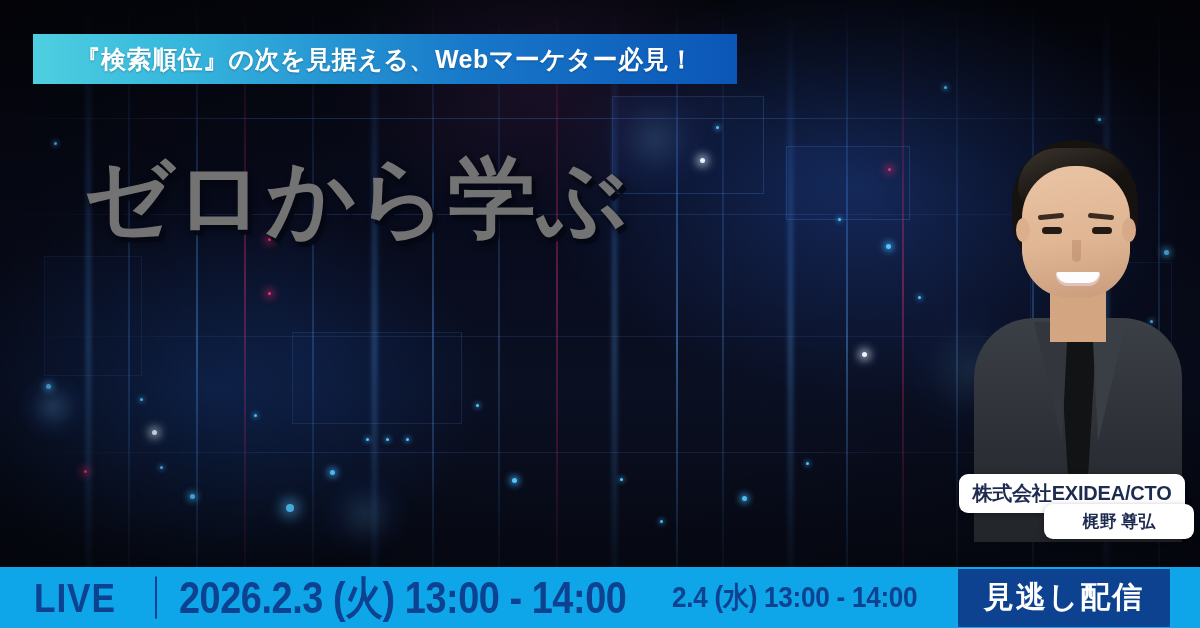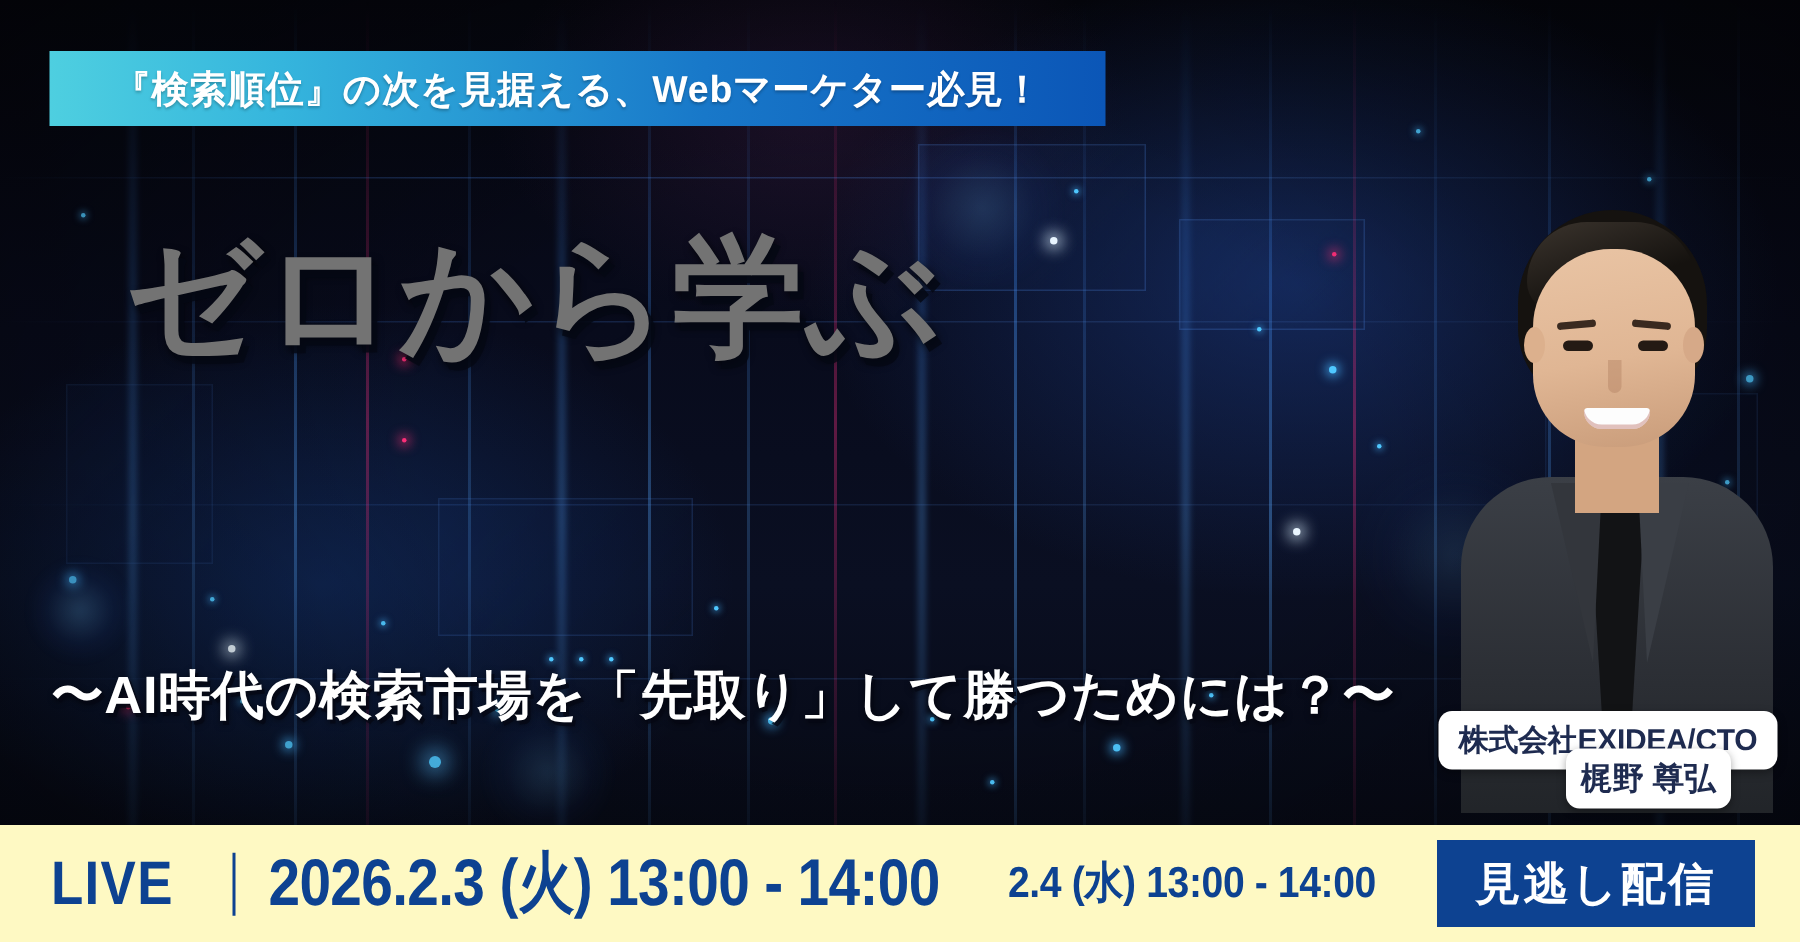--- a/index.html
+++ b/index.html
@@ -240,32 +240,32 @@
     left: 1px; bottom: 29px;
     width: 214px;
     padding: 6px 6px;
     font-size: 20px;
     letter-spacing: -0.2px;
   }
   #tag-name {
     position: absolute;
     left: 86px; bottom: 3px;
     width: 106px;
-    padding: 6px 2px;
-    font-size: 21px;
+    padding: 6px 22px;
+    font-size: 17px;
   }
 
   
   #bottom-bar {
     position: absolute;
     left: 0;
     bottom: 0;
     width: 1200px;
-    height: 78px;
-    background: #fef9c3;
+    height: 61px;
+    background: #0ea5e9;
     display: flex;
     align-items: center;
   }
   #live-block {
     position: absolute;
     left: 34px;
     top: 50%;
     transform: translateY(-50%);
     display: flex;
     align-items: center;
@@ -435,21 +435,20 @@
 
   <div class="vig"></div>
 
   <div id="kicker">
     <span class="kicker-text">『検索順位』の次を見据える、Webマーケター必見！</span>
   </div>
 
   <div class="headline" id="headline-1">ゼロから学ぶ</div>
 
 
-  <div id="subhead">〜AI時代の検索市場を「先取り」して勝つためには？〜</div>
 
   <div id="speaker">
     <div class="portrait">
       <div class="p-jacket"></div>
       <div class="p-shirt"></div>
       <div class="p-lapel-l"></div>
       <div class="p-lapel-r"></div>
       <div class="p-neck"></div>
       <div class="p-hair"></div>
       <div class="p-face"></div>

